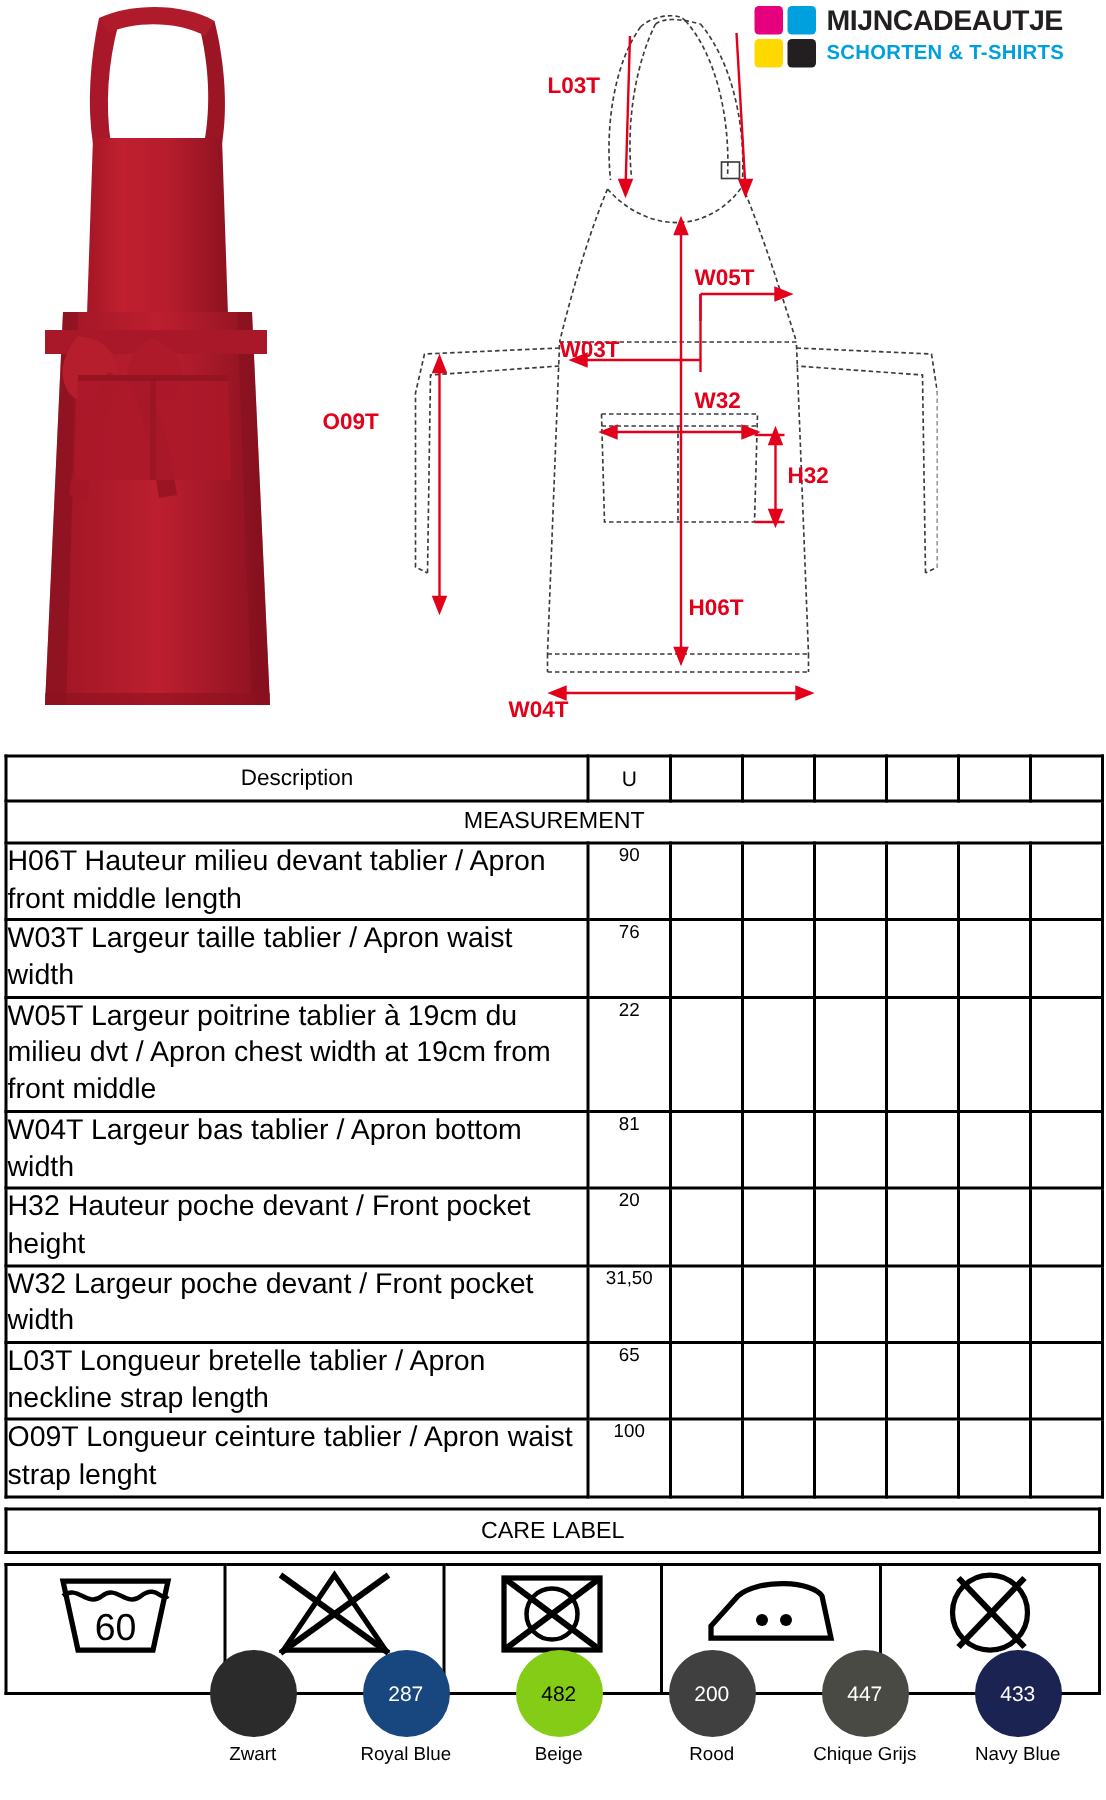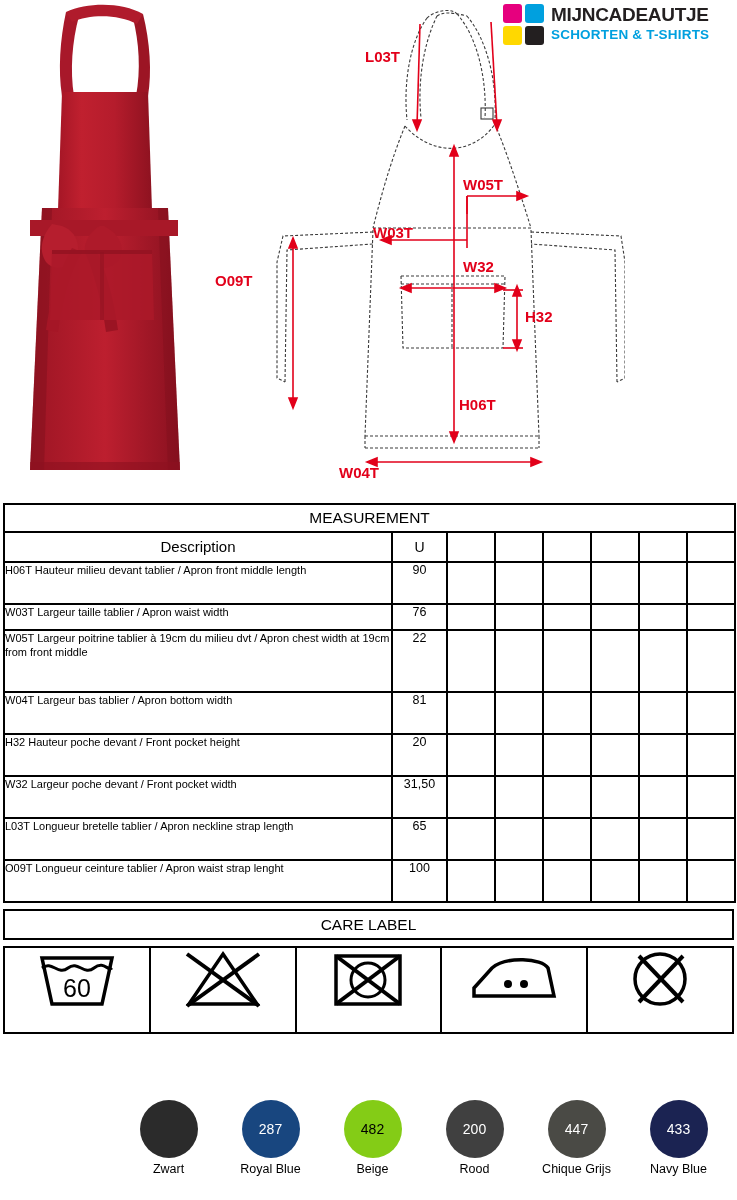--- a/index.html
+++ b/index.html
@@ -106,21 +106,21 @@
     height: 28px;
     line-height: 28px;
   }
   .hdr-u {
     text-align: center;
     font-size: 14px;
     height: 28px;
     line-height: 28px;
   }
   .desc-cell {
-    font-size: 11px;
+    font-size: 19px;
     line-height: 1.3;
     padding: 2px 4px 3px 4px;
   }
   .val-cell {
     font-size: 12.5px;
     padding: 2px 0 0 5px;
     text-align: center;
     vertical-align: top;
   }
 
@@ -324,31 +324,31 @@
         <col class="col-u">
       <col class="col-blank">
         <col class="col-blank">
         <col class="col-blank">
       <col class="col-blank">
         <col class="col-blank">
         <col class="col-blank">
     </colgroup>
     <tbody>
         <tr>
-      <td colspan="8" class="meas-title">MEASUREMENT</td>
-    </tr>
-    <tr>
       <td class="hdr-desc">Description</td>
       <td class="hdr-u">U</td>
       <td></td>
       <td></td>
       <td></td>
       <td></td>
       <td></td>
       <td></td>
+    </tr>
+    <tr>
+      <td colspan="8" class="meas-title">MEASUREMENT</td>
     </tr>
 
     <tr>
       <td class="desc-cell" style="height:42px">H06T Hauteur milieu devant tablier / Apron front middle length</td>
       <td class="val-cell">90</td>
       <td></td>
           <td></td>
       <td></td>
           <td></td>
       <td></td>

